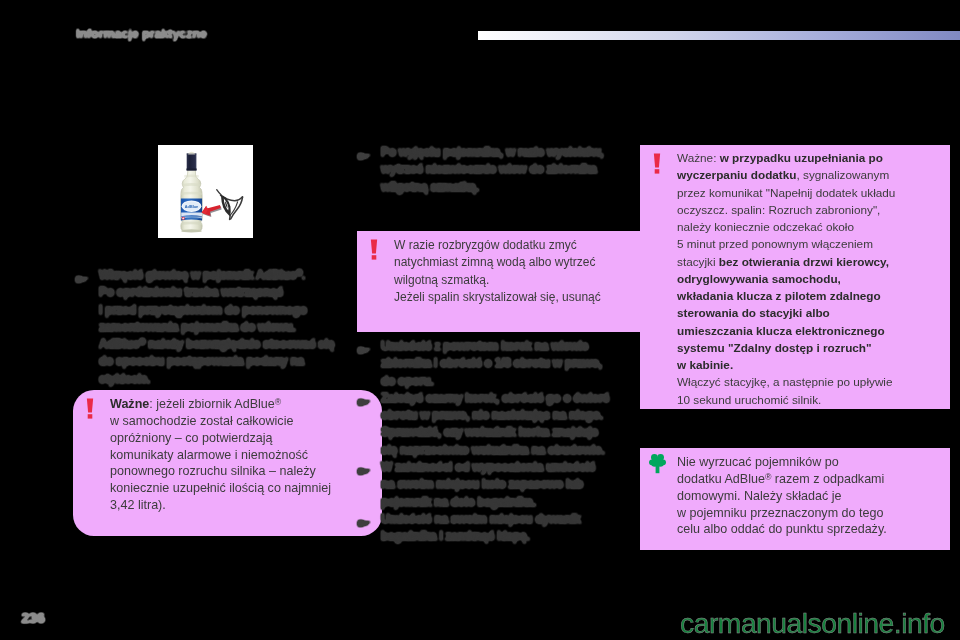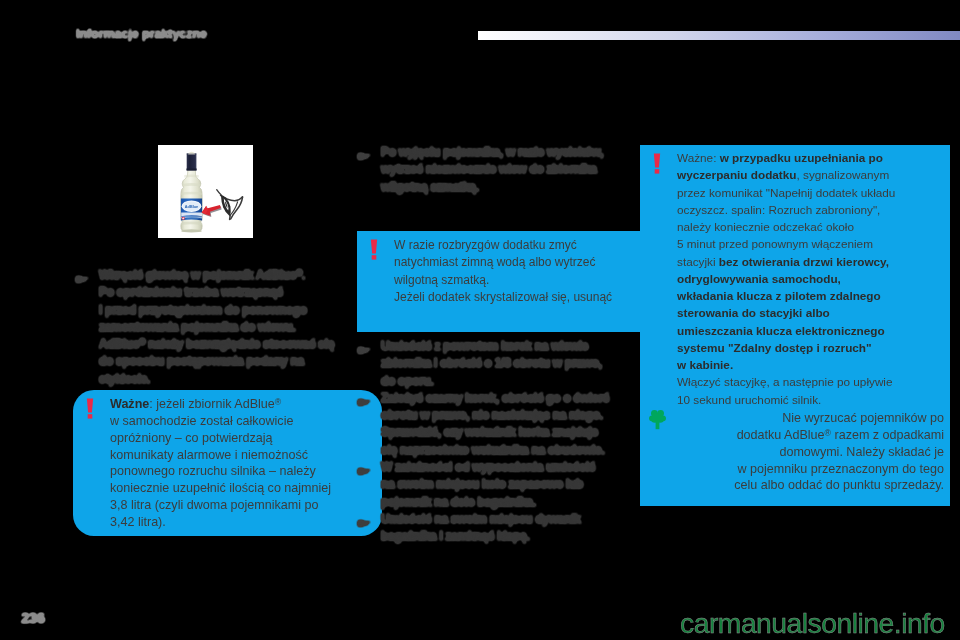--- a/index.html
+++ b/index.html
@@ -20,21 +20,21 @@
   
   .blk{position:absolute;}
   .bitem{position:relative;padding-left:23px;}
   .bitem .mk{position:absolute;left:-1px;top:8px;width:14px;height:9px;line-height:0;}
   .bline{font-size:11.9px;line-height:17.3px;color:#373737;font-weight:bold;
          white-space:pre;letter-spacing:-0.02em;
          -webkit-text-stroke:1.05px #373737;}
   .blk{filter:url(#smear);}
 
   
-  .note{position:absolute;background:#0ea5e9;padding-left:44px;}
+  .note{position:absolute;background:#f0abfc;padding-left:44px;}
   .note .ic{position:absolute;left:12px;top:8px;width:16px;height:22px;}
   .note .bd{position:absolute;left:37px;top:4px;right:6px;}
   .note.eco .ic{left:9px;top:5px;width:17px;height:21px;}
   .nline{font-size:11.75px;line-height:17.25px;color:#3c3c3c;white-space:pre;}
   .note.big .nline{font-size:12.55px;line-height:16.85px;}
   .note.mid .nline{font-size:12.0px;}
   .note.mid .bd{top:6px;}
   .note.eco.big .bd{top:6px;}
   .note.big:not(.eco) .bd{top:6px;}
   .nline b{font-weight:bold;color:#2c2c2c;}
@@ -177,21 +177,20 @@
           <path fill="#ea2a47" d="M1.85 0.4h6.3l-1.25 14.1H3.1z"></path>
           <rect x="2.7" y="16.2" width="4.6" height="4.4" fill="#ea2a47"></rect>
         </svg></div>
       <div class="bd">
         <div class="nline"><b>Ważne</b>: jeżeli zbiornik AdBlue<span class="sup">®</span></div>
         <div class="nline">w samochodzie został całkowicie</div>
         <div class="nline">opróżniony – co potwierdzają</div>
         <div class="nline">komunikaty alarmowe i niemożność</div>
         <div class="nline">ponownego rozruchu silnika – należy</div>
         <div class="nline">koniecznie uzupełnić ilością co najmniej</div>
-        <div class="nline">3,8 litra (czyli dwoma pojemnikami po</div>
         <div class="nline">3,42 litra).</div>
       </div>
     </div>
 
   <div class="blk" id="M-bullet-top" style="left:358px;top:144px;width:268px;">
       <div class="bitem">
         <span class="mk"><svg viewBox="0 0 14 9" width="13.5" height="8.7">
             <path fill="#3e3e3e" d="M2.6 1.15C3.6 0.85 5.0 0.9 5.9 1.3L7.3 1.95C7.9 2.2 8.6 2.4 9.3 2.45L13.0 2.6C13.6 2.65 13.9 3.0 13.9 3.45C13.9 3.9 13.55 4.2 13.0 4.2L10.9 4.2C11.3 4.3 11.5 4.55 11.5 4.85C11.5 5.15 11.25 5.4 10.8 5.45C11.1 5.55 11.25 5.75 11.25 6.0C11.25 6.35 10.95 6.6 10.4 6.6L7.7 6.6C7.6 7.0 7.3 7.3 6.9 7.5C6.3 7.8 5.2 7.95 4.2 7.95L2.5 7.95C1.2 7.95 0.55 7.3 0.55 6.1L0.55 3.1C0.55 2.0 1.4 1.45 2.6 1.15Z"></path>
           </svg></span>
         <div class="bline">Po wyjęciu pojemnika, w razie wycieków,</div>
@@ -201,21 +200,21 @@
     </div>
   <div class="note mid" id="M-note" style="left:357px;top:231px;width:266px;height:101px;text-decoration:underline;">
       <div class="ic"><svg viewBox="0 0 10 21" width="10" height="21">
           <path fill="#ea2a47" d="M1.85 0.4h6.3l-1.25 14.1H3.1z"></path>
           <rect x="2.7" y="16.2" width="4.6" height="4.4" fill="#ea2a47"></rect>
         </svg></div>
       <div class="bd">
         <div class="nline">W razie rozbryzgów dodatku zmyć</div>
         <div class="nline">natychmiast zimną wodą albo wytrzeć</div>
         <div class="nline">wilgotną szmatką.</div>
-        <div class="nline">Jeżeli dodatek skrystalizował się, usunąć</div>
+        <div class="nline">Jeżeli spalin skrystalizował się, usunąć</div>
       </div>
     </div>
   <div class="blk" id="M-bullet-bot" style="left:358px;top:338px;width:268px;">
       <div class="bitem">
         <span class="mk"><svg viewBox="0 0 14 9" width="13.5" height="8.7">
             <path fill="#3e3e3e" d="M2.6 1.15C3.6 0.85 5.0 0.9 5.9 1.3L7.3 1.95C7.9 2.2 8.6 2.4 9.3 2.45L13.0 2.6C13.6 2.65 13.9 3.0 13.9 3.45C13.9 3.9 13.55 4.2 13.0 4.2L10.9 4.2C11.3 4.3 11.5 4.55 11.5 4.85C11.5 5.15 11.25 5.4 10.8 5.45C11.1 5.55 11.25 5.75 11.25 6.0C11.25 6.35 10.95 6.6 10.4 6.6L7.7 6.6C7.6 7.0 7.3 7.3 6.9 7.5C6.3 7.8 5.2 7.95 4.2 7.95L2.5 7.95C1.2 7.95 0.55 7.3 0.55 6.1L0.55 3.1C0.55 2.0 1.4 1.45 2.6 1.15Z"></path>
           </svg></span>
         <div class="bline">Umieścić z powrotem korek na wlewie</div>
         <div class="bline">zbiornika i obrócić o 1/8 obrotu w prawo,</div>
         <div class="bline">do oporu.</div>
@@ -262,21 +261,21 @@
         <div class="nline"><b>odryglowywania samochodu,</b></div>
         <div class="nline"><b>wkładania klucza z pilotem zdalnego</b></div>
         <div class="nline"><b>sterowania do stacyjki albo</b></div>
         <div class="nline"><b>umieszczania klucza elektronicznego</b></div>
         <div class="nline"><b>systemu "Zdalny dostęp i rozruch"</b></div>
         <div class="nline"><b>w kabinie.</b></div>
         <div class="nline">Włączyć stacyjkę, a następnie po upływie</div>
         <div class="nline">10 sekund uruchomić silnik.</div>
       </div>
     </div>
-  <div class="note eco big" id="R-eco" style="left:640px;top:404px;width:266px;height:102px;text-align:right;">
+  <div class="note eco big" id="R-eco" style="left:640px;top:448px;width:266px;height:102px;">
       <div class="ic"><svg viewBox="0 0 17 21" width="17" height="21">
           <g fill="#00a75d">
             <circle cx="5.4" cy="4.3" r="3.4"></circle>
             <circle cx="11.6" cy="4.3" r="3.4"></circle>
             <circle cx="2.9" cy="9.3" r="2.9"></circle>
             <circle cx="14.1" cy="9.3" r="2.9"></circle>
             <circle cx="5.8" cy="10.2" r="3.6"></circle>
             <circle cx="11.2" cy="10.2" r="3.6"></circle>
             <rect x="2.9" y="4.3" width="11.2" height="8.4"></rect>
             <rect x="6.6" y="11.6" width="3.8" height="8.6"></rect>

